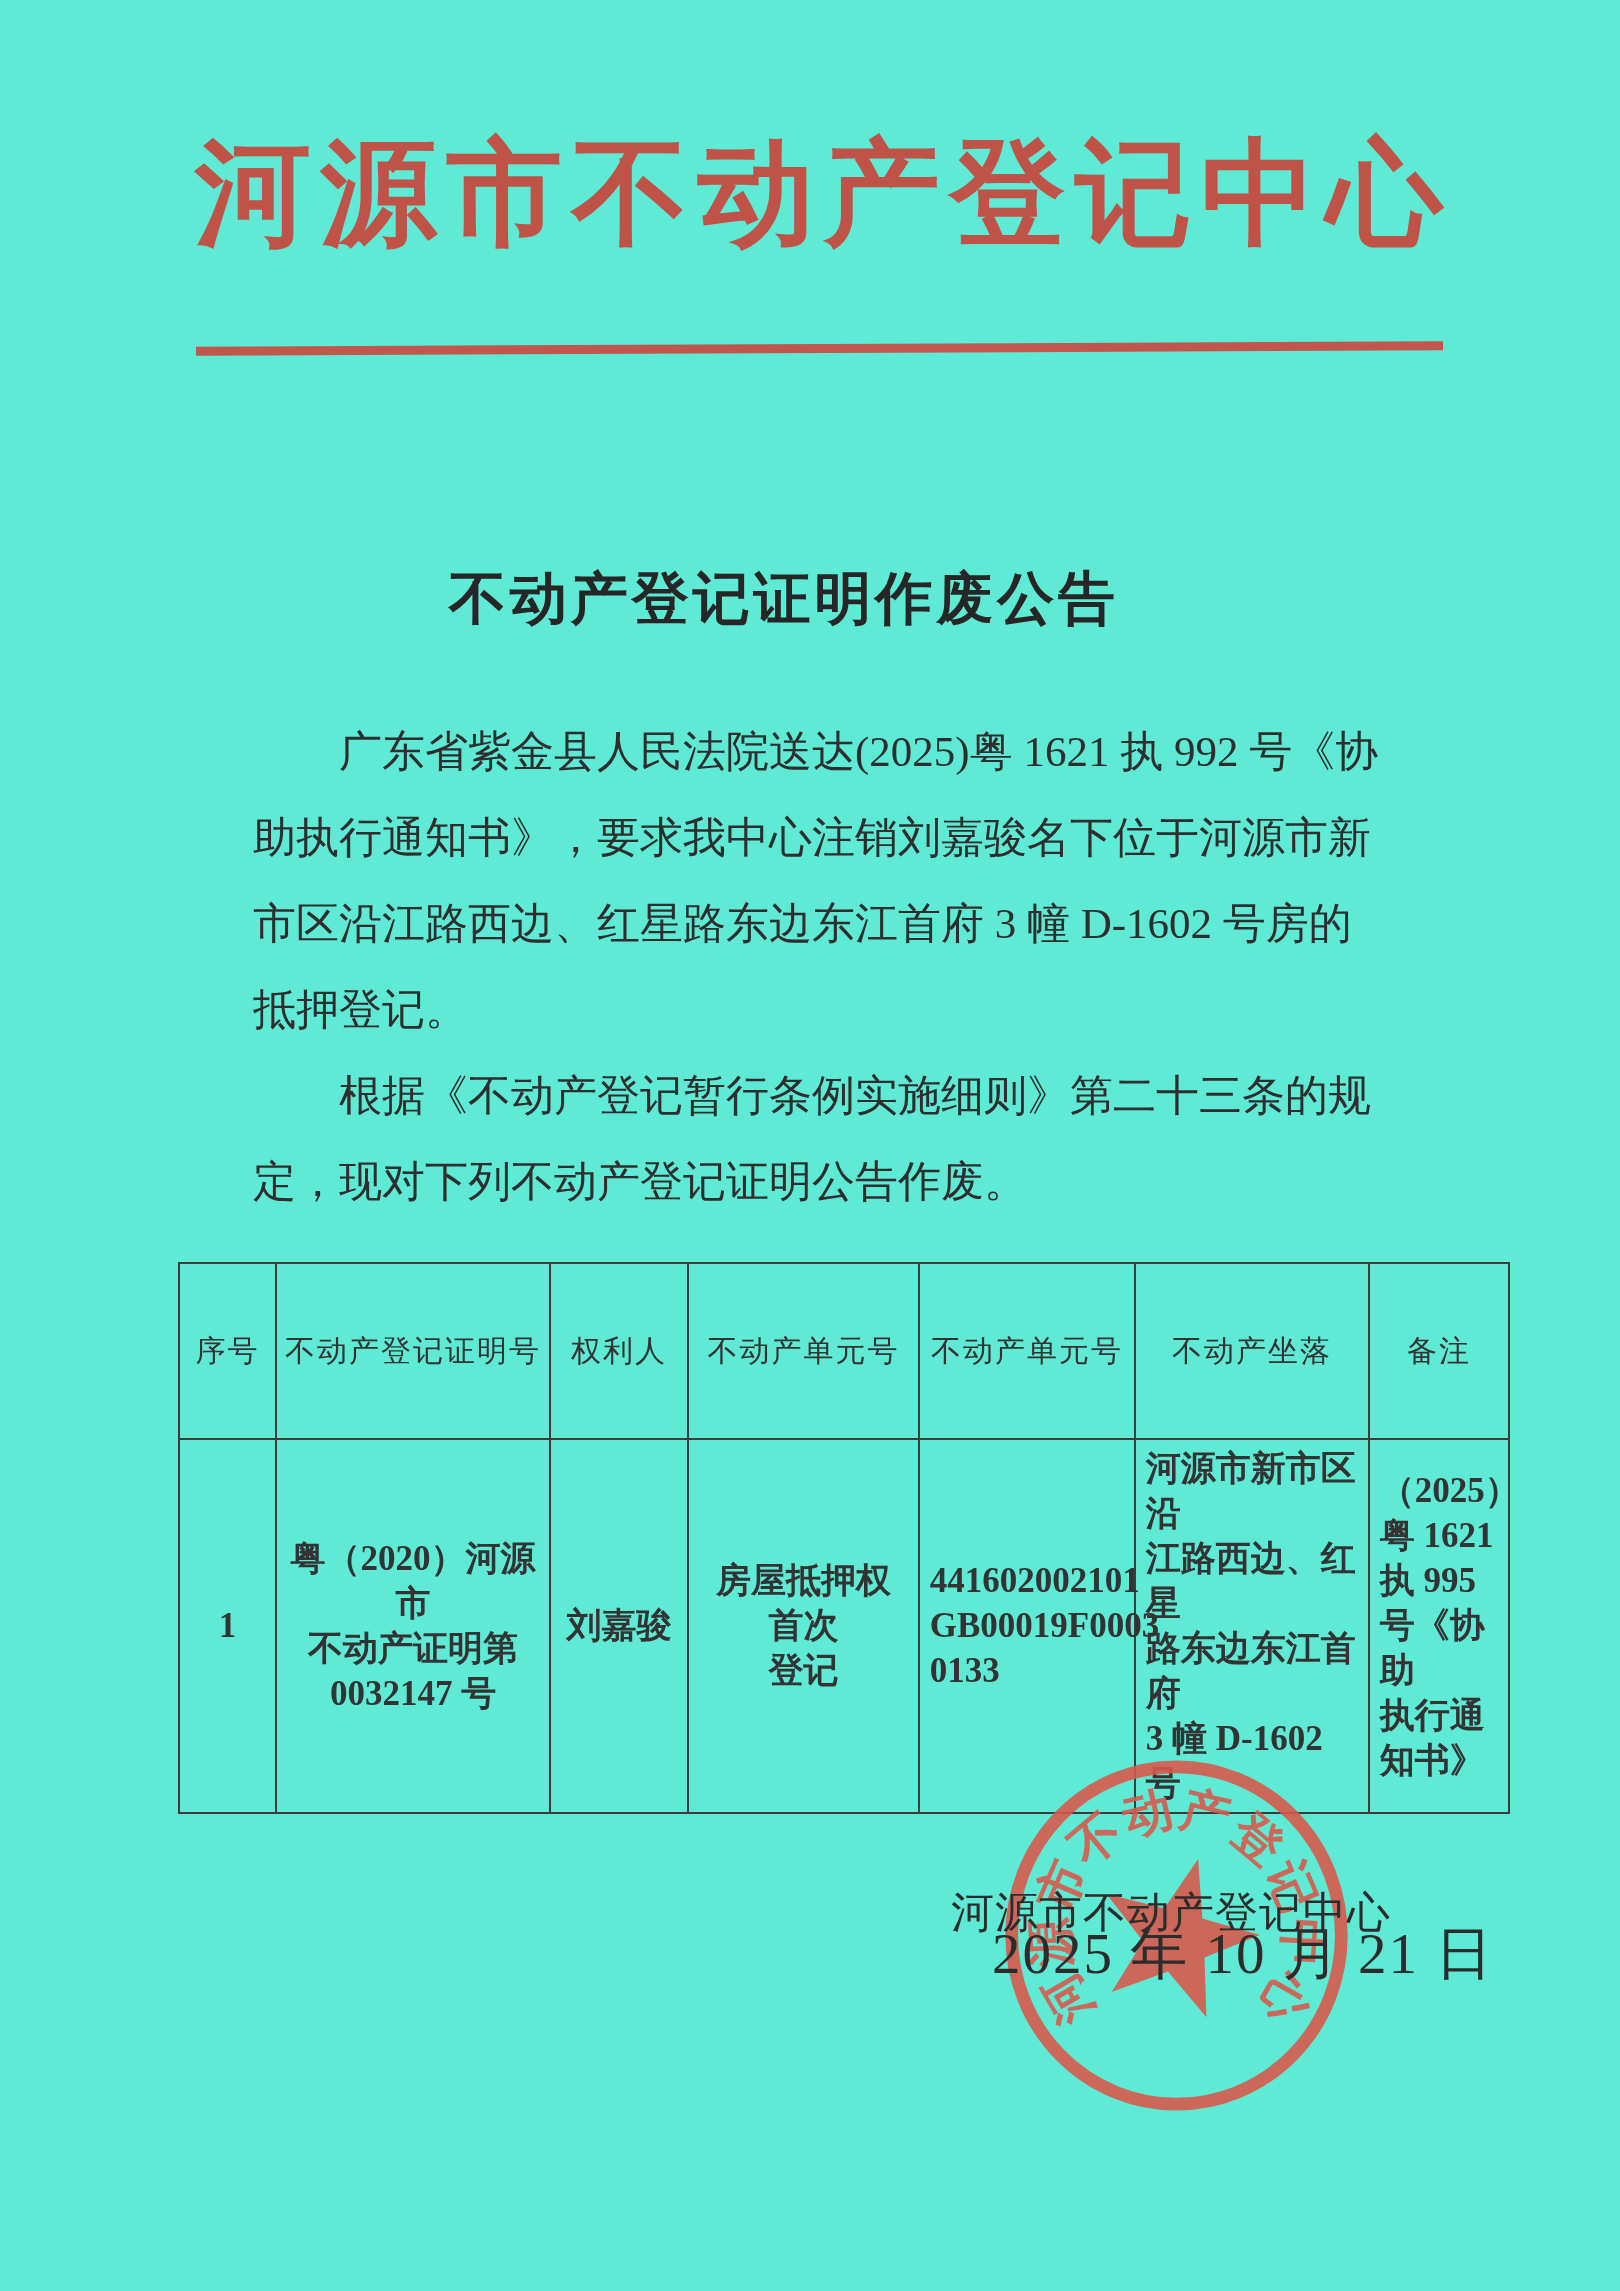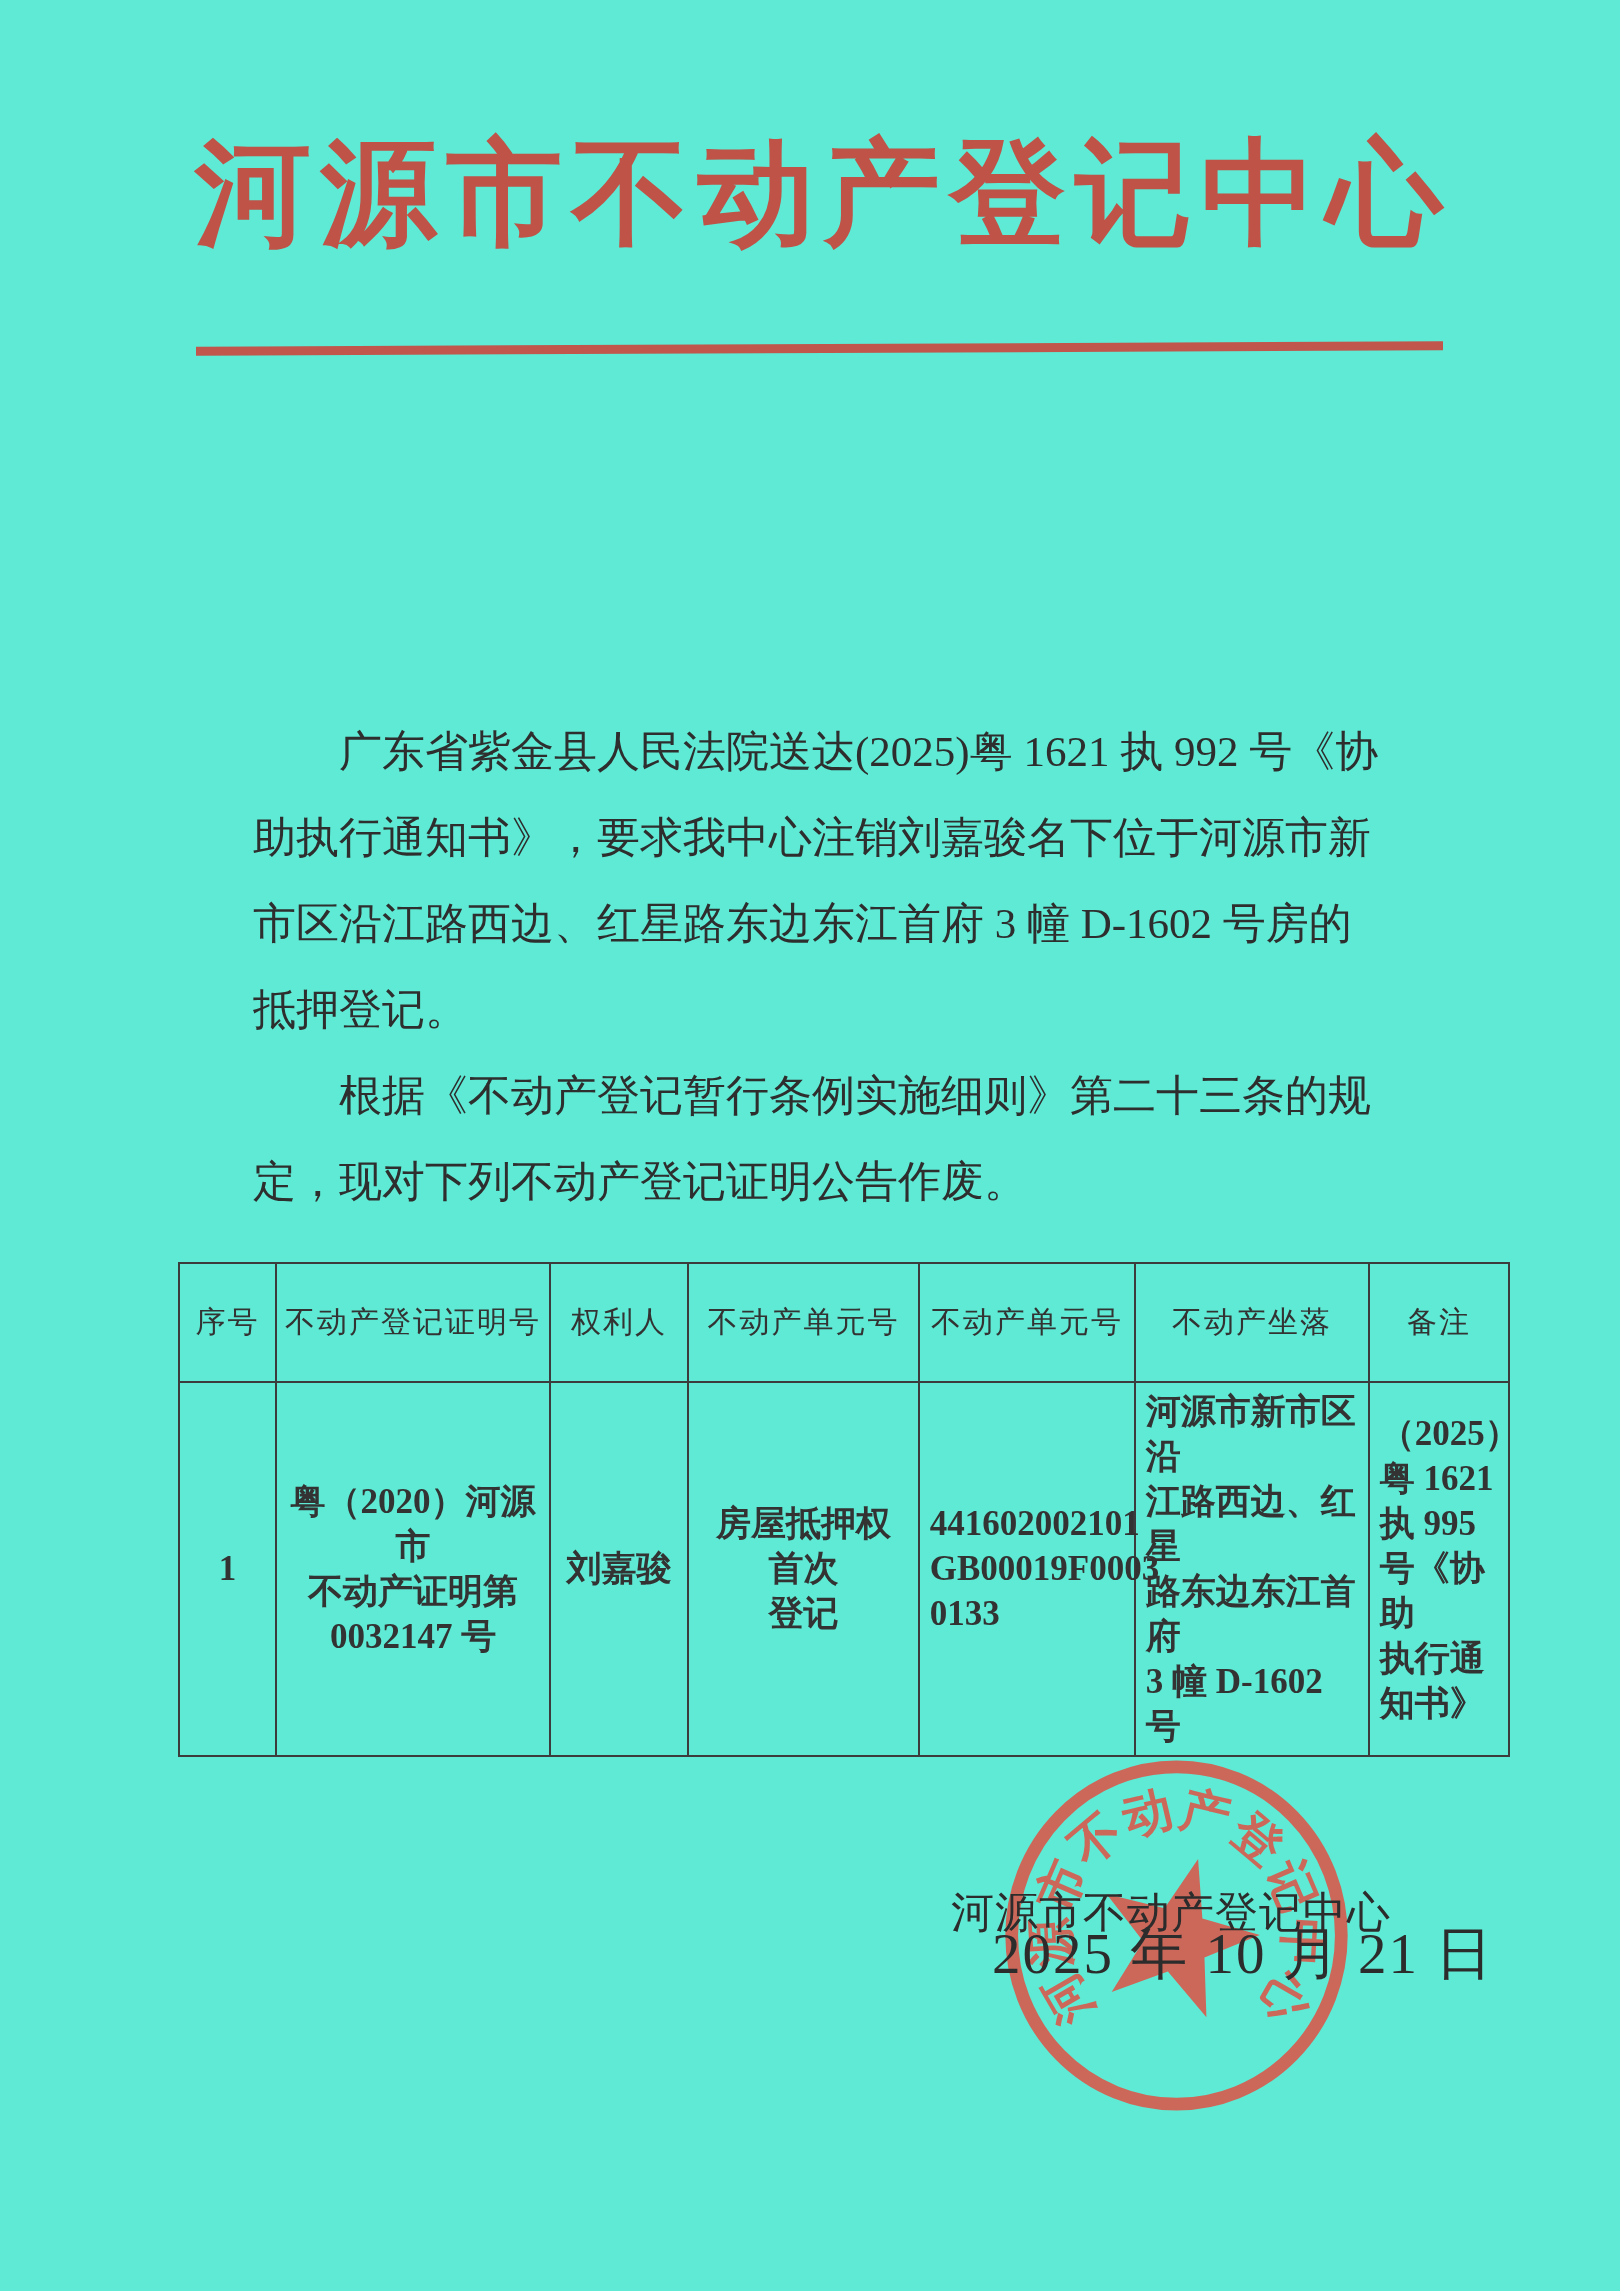--- a/index.html
+++ b/index.html
@@ -38,21 +38,21 @@
   table.revocation td{border:2px solid #3c3c3c;}
   table.revocation{border-width:2.9px;}
   table.revocation th{
     font-weight:normal;font-size:30px;letter-spacing:2px;text-align:center;
     vertical-align:middle;padding:0;
   }
   table.revocation td{
     font-size:35px;line-height:45px;vertical-align:middle;
     white-space:pre-line;padding:5.9px 9.8px;font-weight:bold;
   }
-  tr.header-row{height:119px;}
+  tr.header-row{height:176px;}
   tr.data-row{height:278px;}
   td.c-center{text-align:center;}
   td.c-left{text-align:left;padding:5.9px 11.8px;}
   .sig-org{
     position:absolute;top:1884px;left:951px;font-size:43px;color:#2c2c2c;
     letter-spacing:1px;white-space:nowrap;z-index:3;
   }
   .sig-date{
     position:absolute;top:1916px;left:992px;font-size:57px;color:#2c2c2c;
     letter-spacing:2px;white-space:nowrap;z-index:3;
@@ -69,20 +69,21 @@
 </head>
 <body>
 
 <div class="page">
 
   <h1 class="letterhead">河源市不动产登记中心</h1>
 
   <div class="red-rule"></div>
 
 
+  <h2 class="doc-title">不动产登记证明作废公告</h2>
 
   <div class="body-text">
     <p>广东省紫金县人民法院送达(2025)粤 1621 执 992 号《协
 助执行通知书》，要求我中心注销刘嘉骏名下位于河源市新
 市区沿江路西边、红星路东边东江首府 3 幢 D-1602 号房的
 抵押登记。</p>
     <p>根据《不动产登记暂行条例实施细则》第二十三条的规
 定，现对下列不动产登记证明公告作废。</p>
   </div>
 

